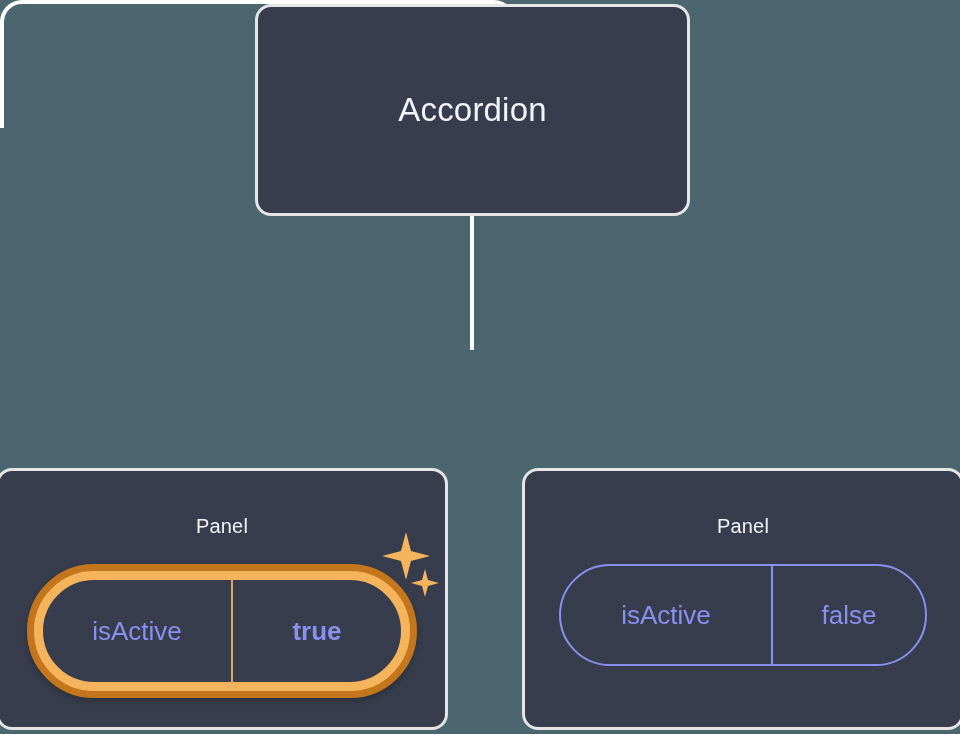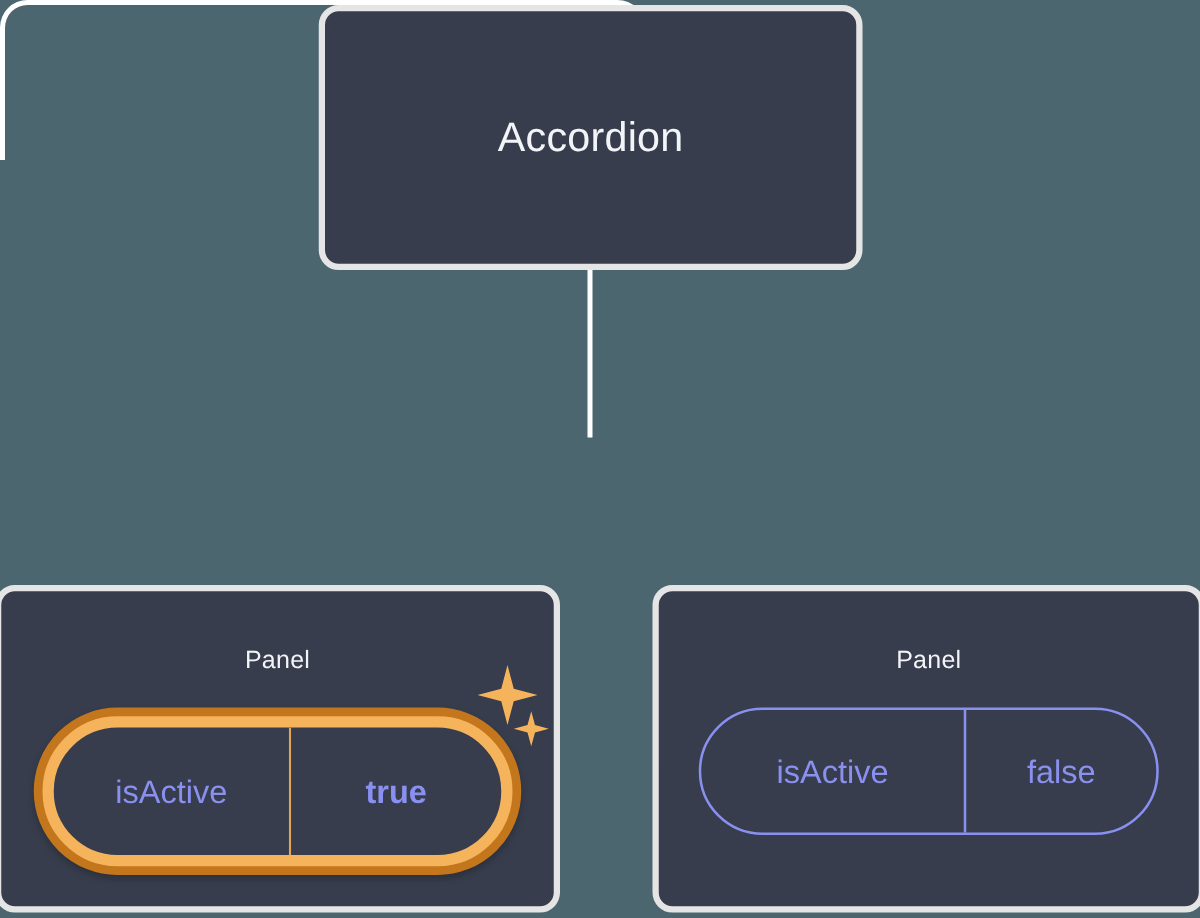--- a/index.html
+++ b/index.html
@@ -41,21 +41,21 @@
     border-right: 4px solid #ffffff;
     border-top-left-radius: 22px;
     border-top-right-radius: 22px;
     box-sizing: border-box;
   }
 
   
   .node {
     position: absolute;
     background: #373d4c;
-    border: 5px solid #e5e5e5;
+    border: 3px solid #e5e5e5;
     border-radius: 16px;
     box-sizing: border-box;
   }
   .node-root {
     left: 255px;
     top: 4px;
     width: 435px;
     height: 212px;
     display: flex;
     align-items: center;

